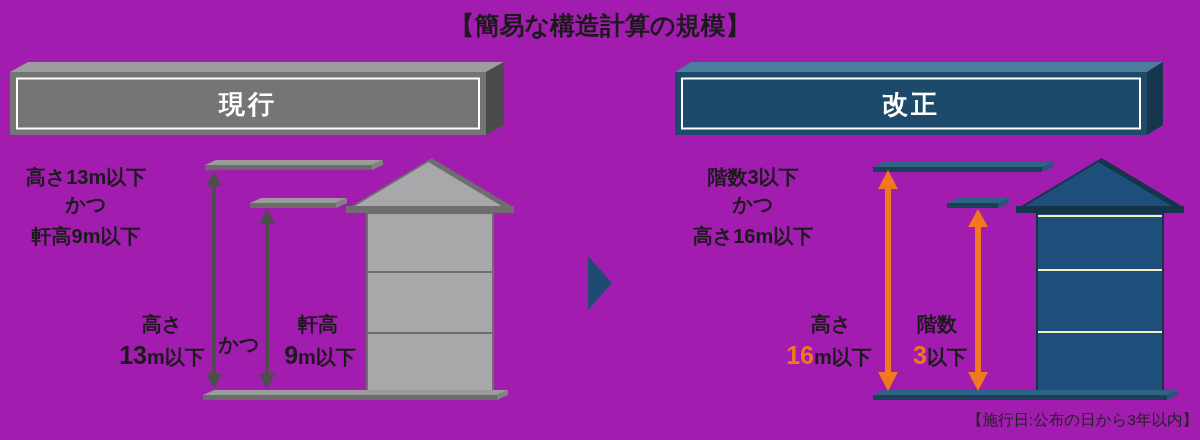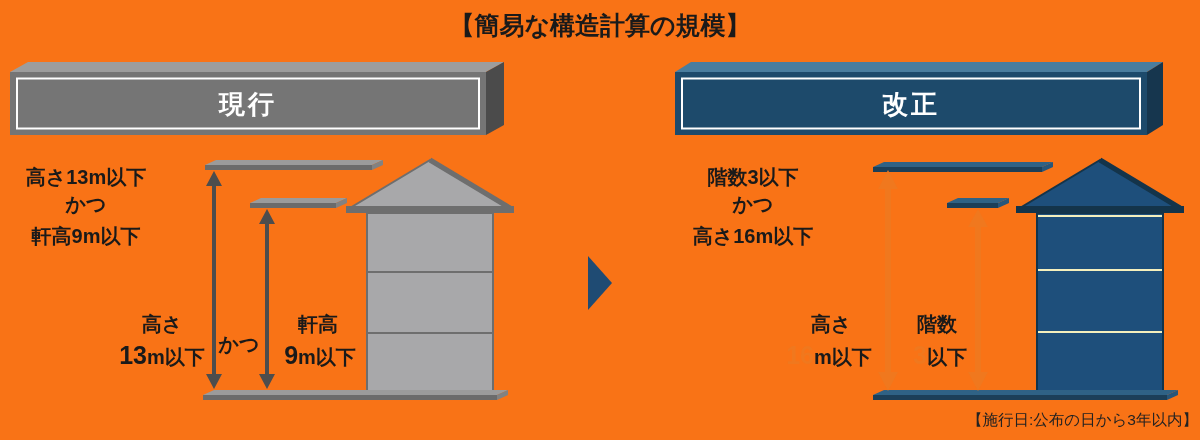--- a/index.html
+++ b/index.html
@@ -1,17 +1,17 @@
 <!DOCTYPE html>
 <html><head>
 <meta charset="utf-8">
 <style>
   html,body { margin:0; padding:0; background:#ffffff; }
   .page {
-    position:relative; width:1200px; height:440px; background:#f97316;
+    position:relative; width:1200px; height:440px; background:#a21caf;
     font-family:"Liberation Sans","DejaVu Sans",sans-serif; overflow:hidden;
   }
   svg { display:block; }
   svg text {
     font-family:"Liberation Sans","DejaVu Sans",sans-serif;
     font-weight:bold; fill:#1a1a1a;
   }
   .t-title  { font-size:25px; }
   .t-banner { font-size:26px; fill:#ffffff; letter-spacing:3px; }
   .t-cond   { font-size:20px; }

